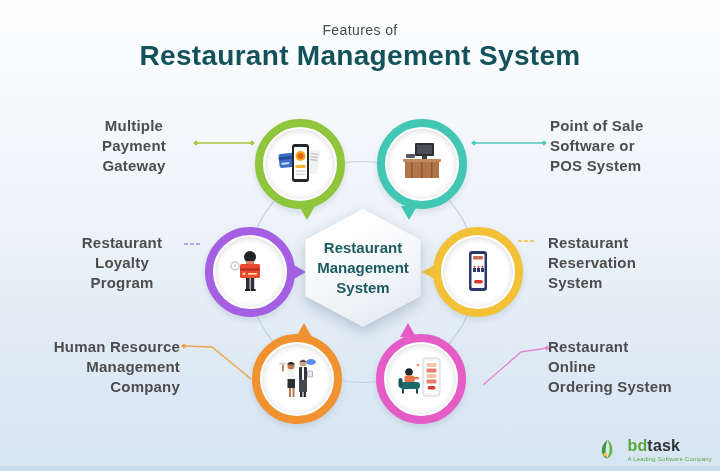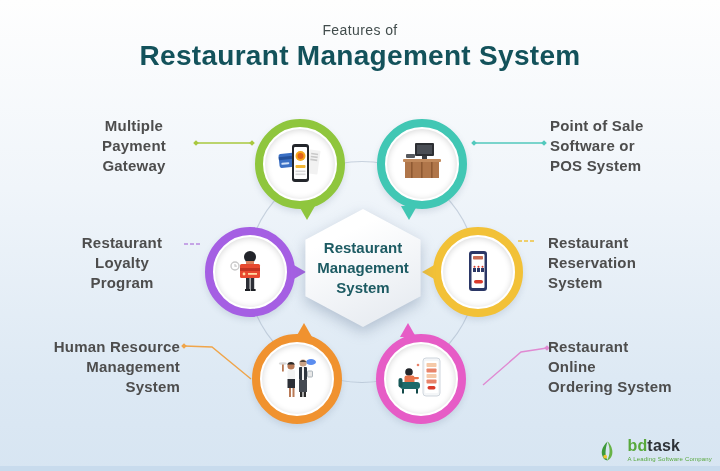--- a/index.html
+++ b/index.html
@@ -57,21 +57,21 @@
   .l-ordering    { left:548px; top:337px; width:158px; text-align:left; }
   
   .hex-wrap { position:absolute; left:303px; top:209px; width:120px; height:118px;
         z-index:3; filter:drop-shadow(0 5px 7px rgba(96,118,148,.38)); }
   .hex { width:100%; height:100%;
         background:linear-gradient(155deg, #ffffff 25%, #eef1f5 70%, #e3e8ee 100%);
         clip-path:polygon(50% 0%, 98% 26%, 98% 74%, 50% 100%, 2% 74%, 2% 26%);
         display:flex; align-items:center; justify-content:center; text-align:center; }
   .hex-label { font-size:15px; font-weight:bold; color:#1d5b63; white-space:pre-line; line-height:1.32; }
   
-  .logo { position:absolute; right:8px; bottom:9px; display:flex; align-items:flex-end; gap:11px; z-index:5; }
+  .logo { position:absolute; right:8px; bottom:9px; display:flex; align-items:flex-start; gap:11px; z-index:5; }
   .logo-text { display:flex; flex-direction:column; line-height:1; }
   .logo-name { font-size:16px; font-weight:bold; letter-spacing:.2px; }
   .logo-bd { color:#58a83c; }
   .logo-task { color:#2e3338; }
   .logo-tagline { font-size:6px; color:#58a83c; margin-top:2px; letter-spacing:.2px; }
   .bottom-strip { position:absolute; left:0; right:0; bottom:0; height:5px; background:#c8dbed; z-index:0; }
 </style>
 </head>
 <body>
 
@@ -241,21 +241,21 @@
 Payment
 Gateway</div>
   <div class="flabel l-loyalty">Restaurant
 Loyalty
 Program</div>
   <div class="flabel l-reservation">Restaurant
 Reservation
 System</div>
   <div class="flabel l-hr">Human Resource
 Management
-System</div>
+Company</div>
   <div class="flabel l-ordering">Restaurant
 Online
 Ordering System</div>
 
   <div class="hex-wrap">
     <div class="hex">
       <div class="hex-label">Restaurant
 Management
 System</div>
     </div>

